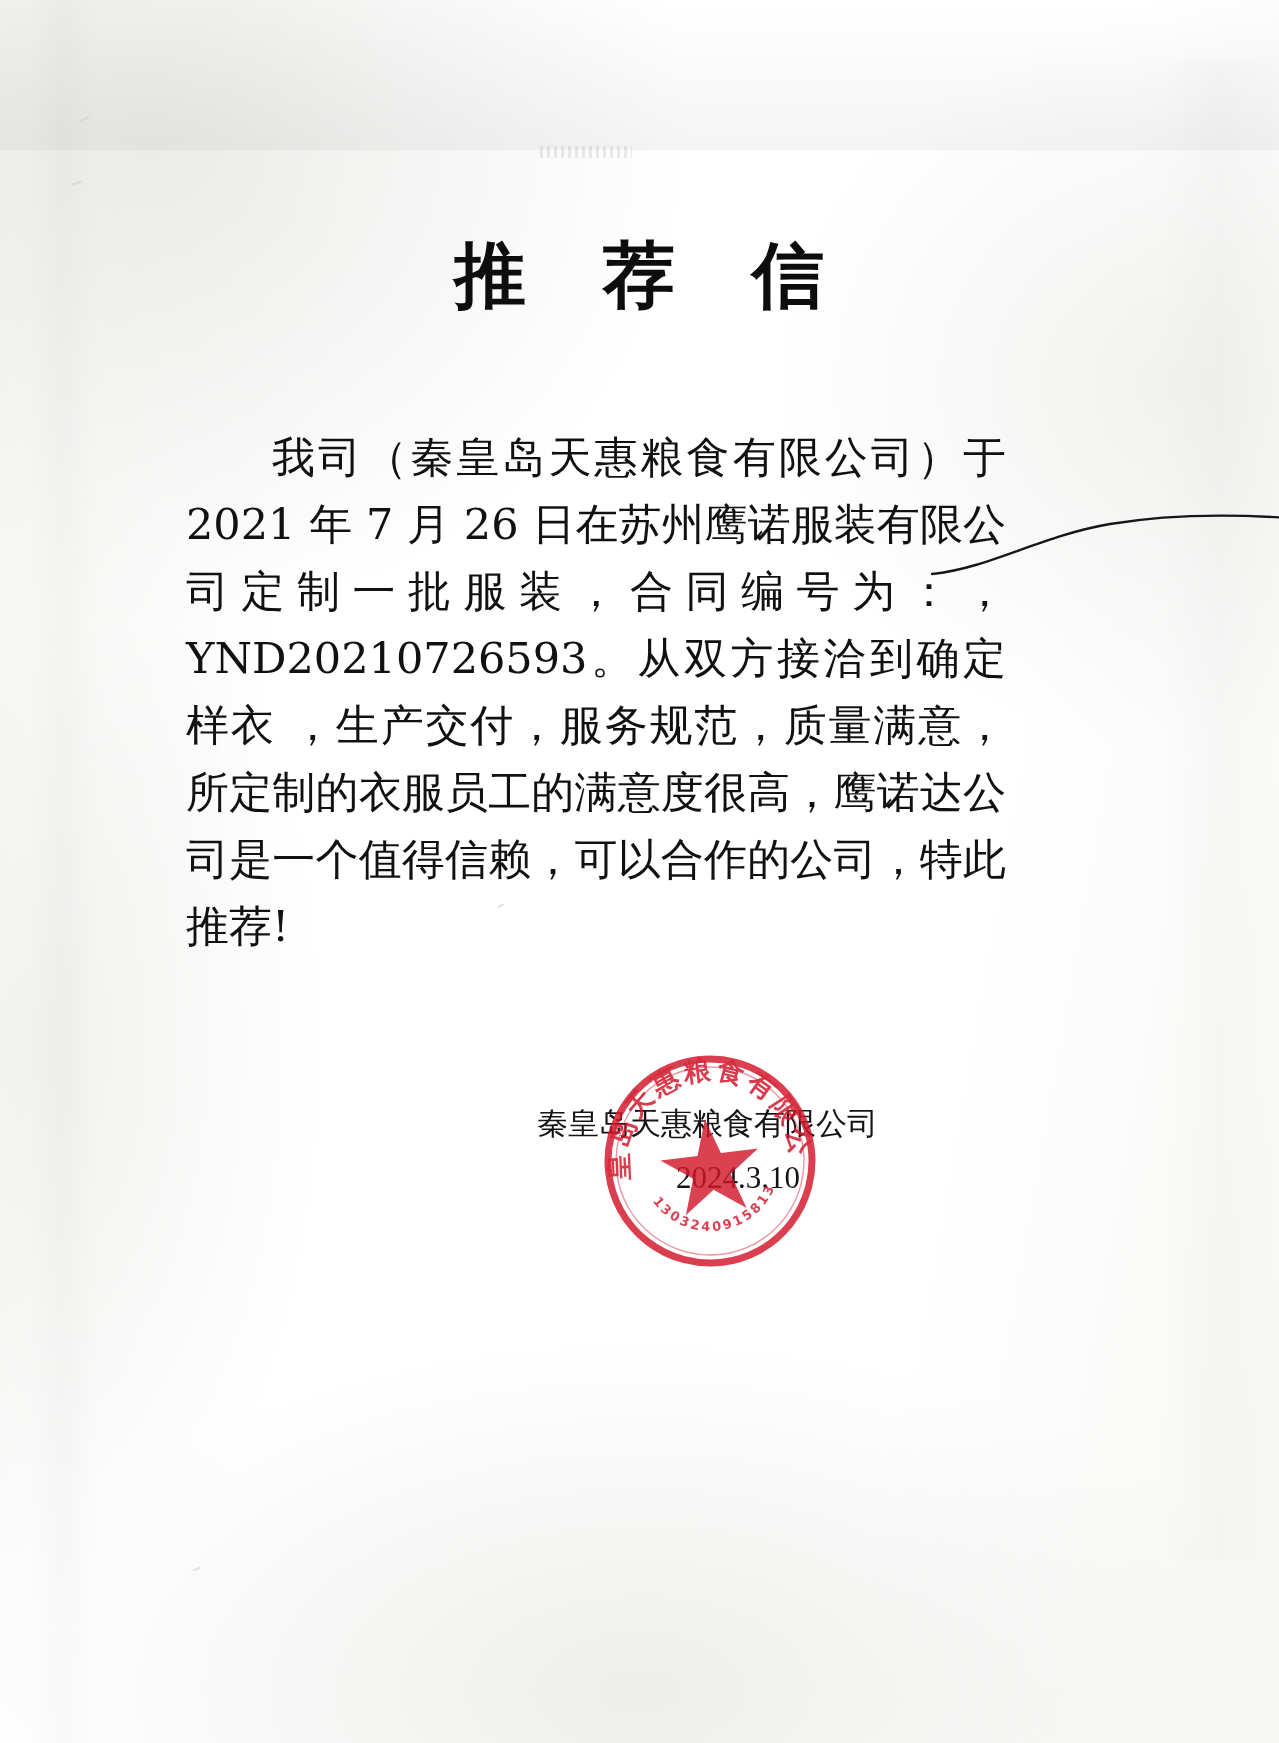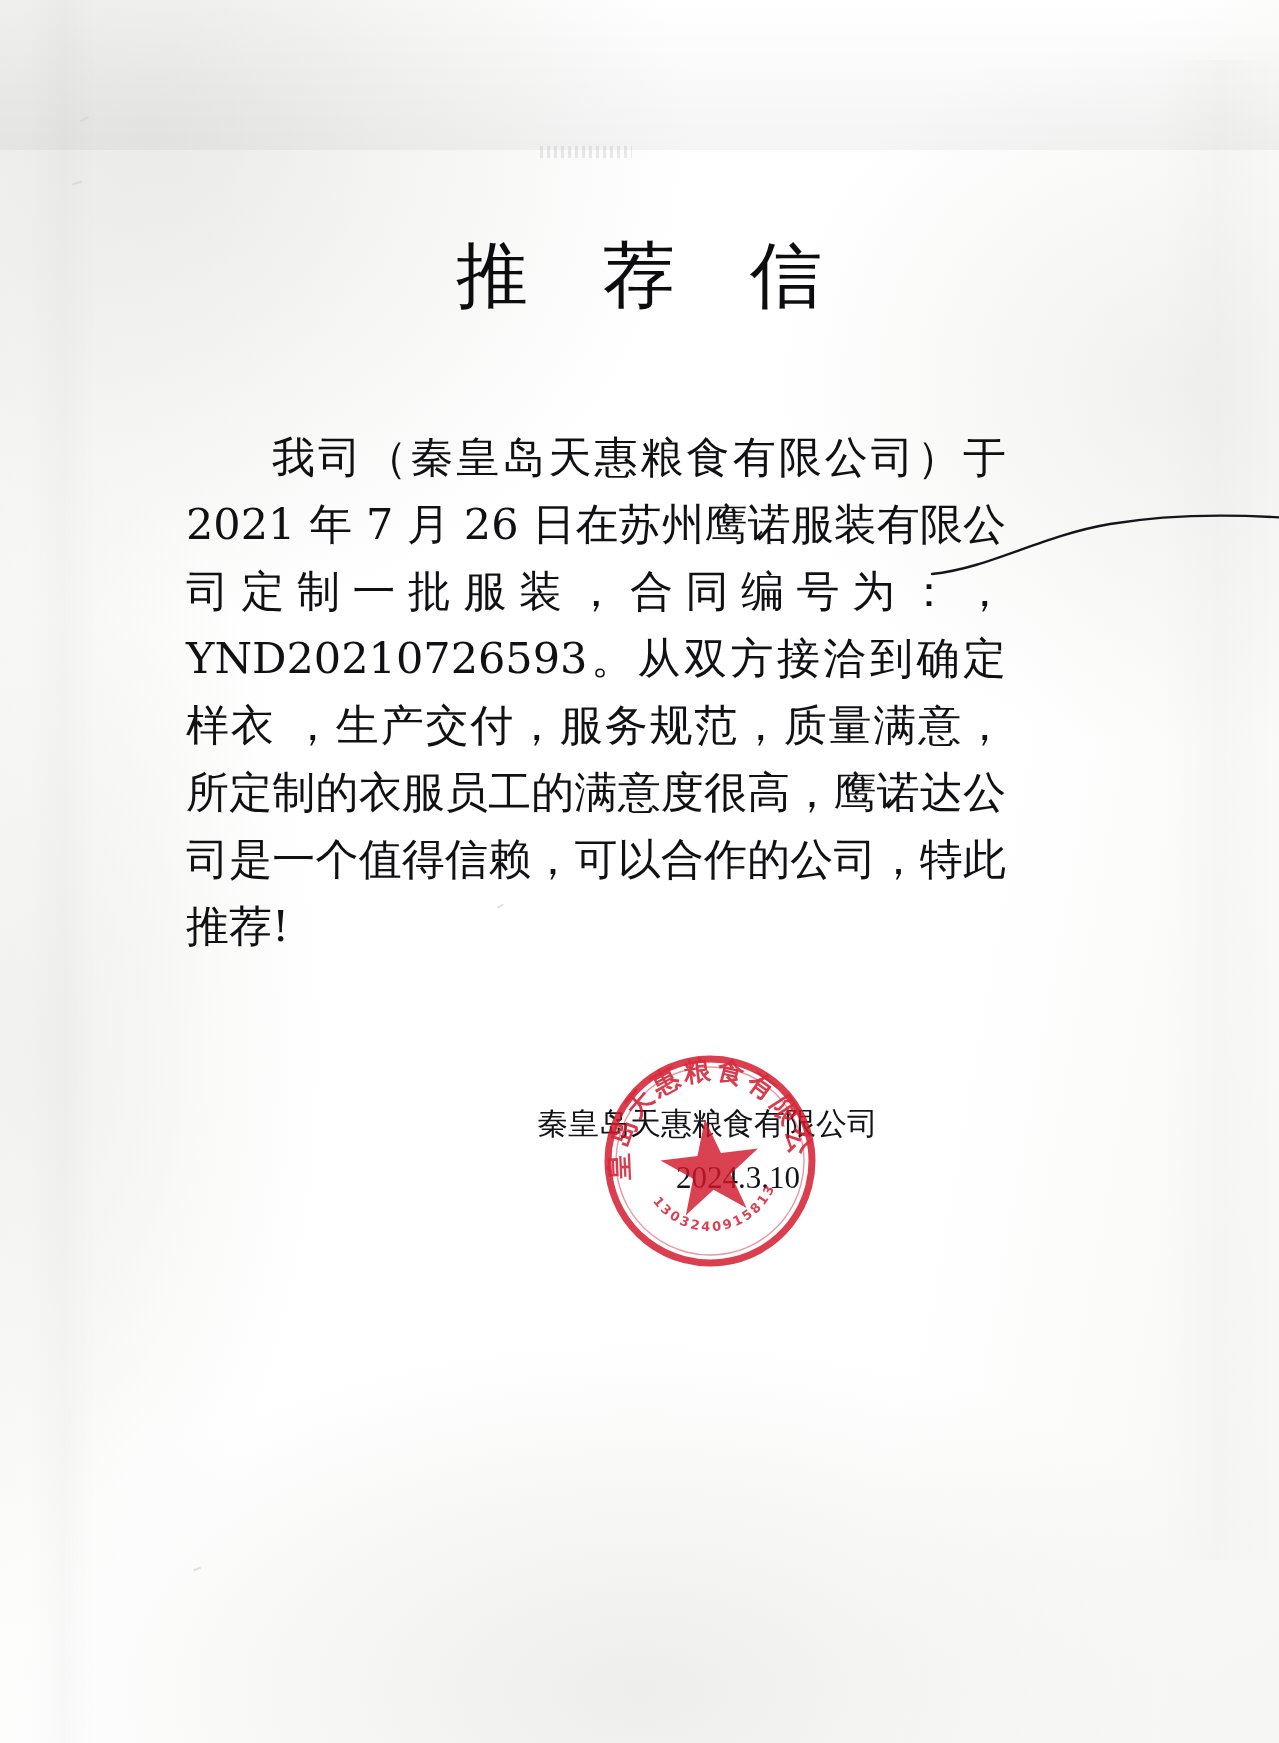--- a/index.html
+++ b/index.html
@@ -54,21 +54,21 @@
     opacity: .75;
   }
 
   
   #title {
     position: absolute;
     left: 0; right: 1px;
     top: 196px;
     text-align: center;
     font-family: "DejaVu Serif", "Liberation Serif", serif;
-    font-weight: normal;
+    font-weight: bold;
     font-size: 72px;
     letter-spacing: 26px;
     text-indent: 26px;
     color: #0d0d0f;
     margin-top: 32px;
   }
 
   
   #body-text {
     position: absolute;

